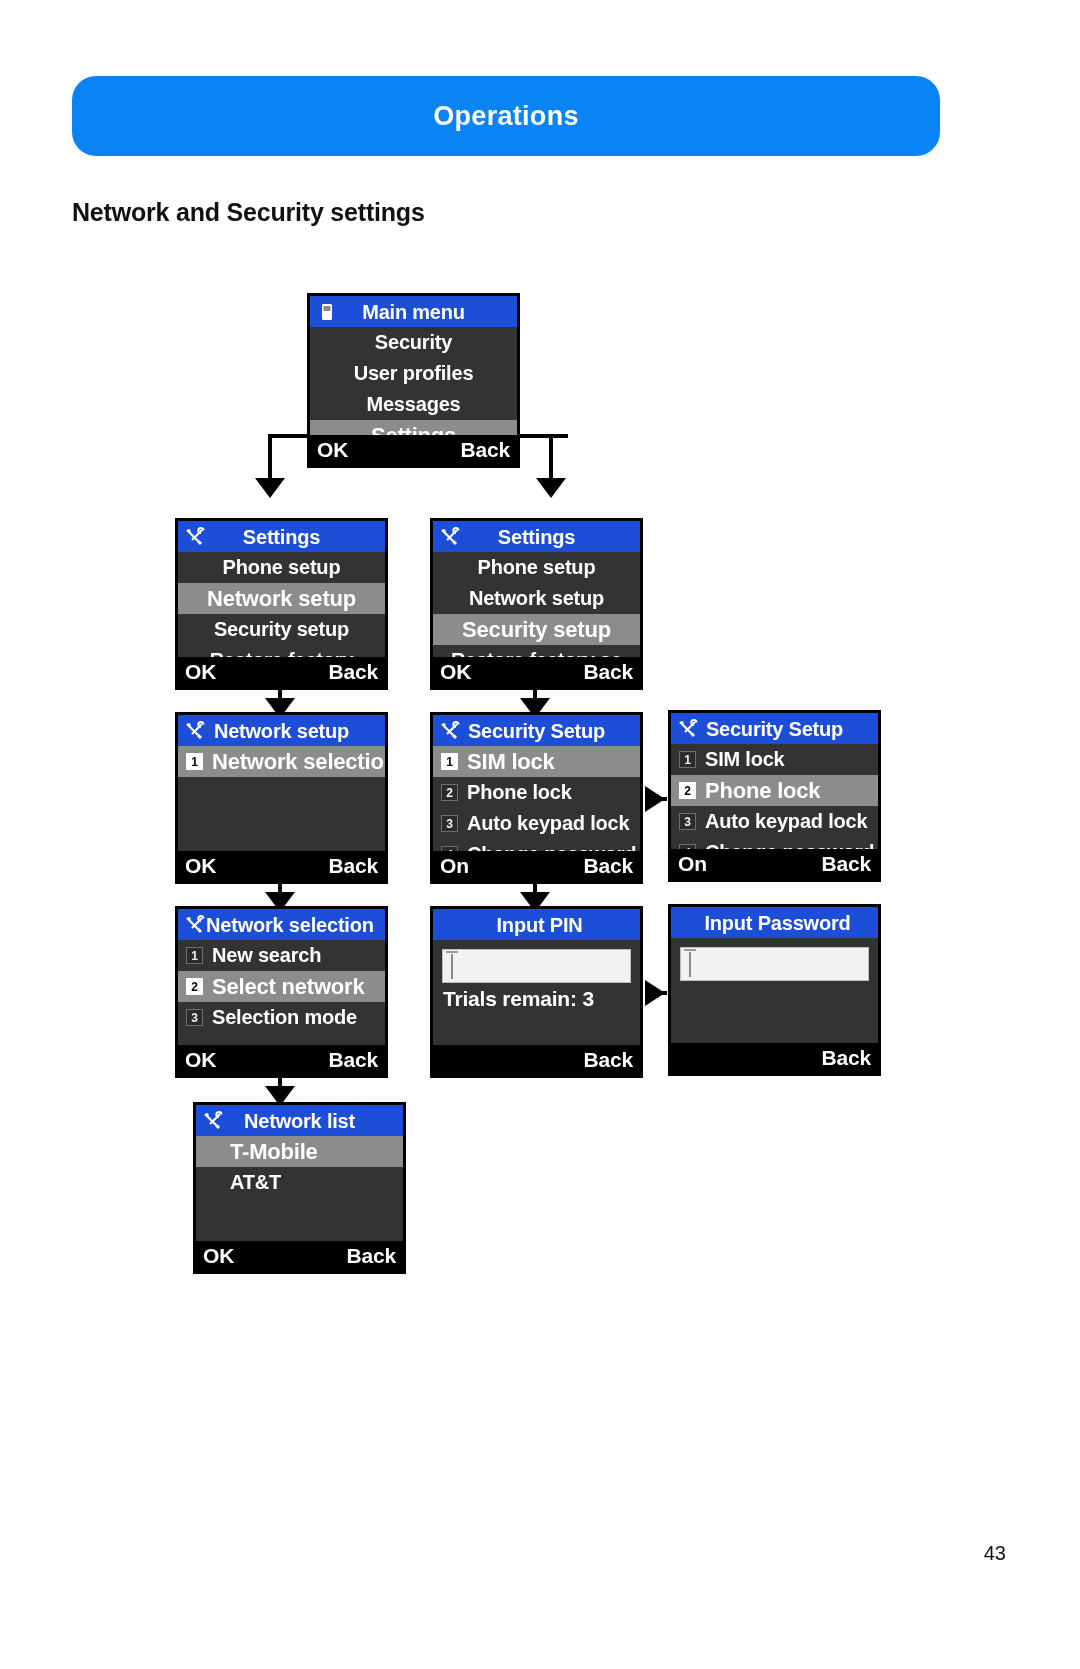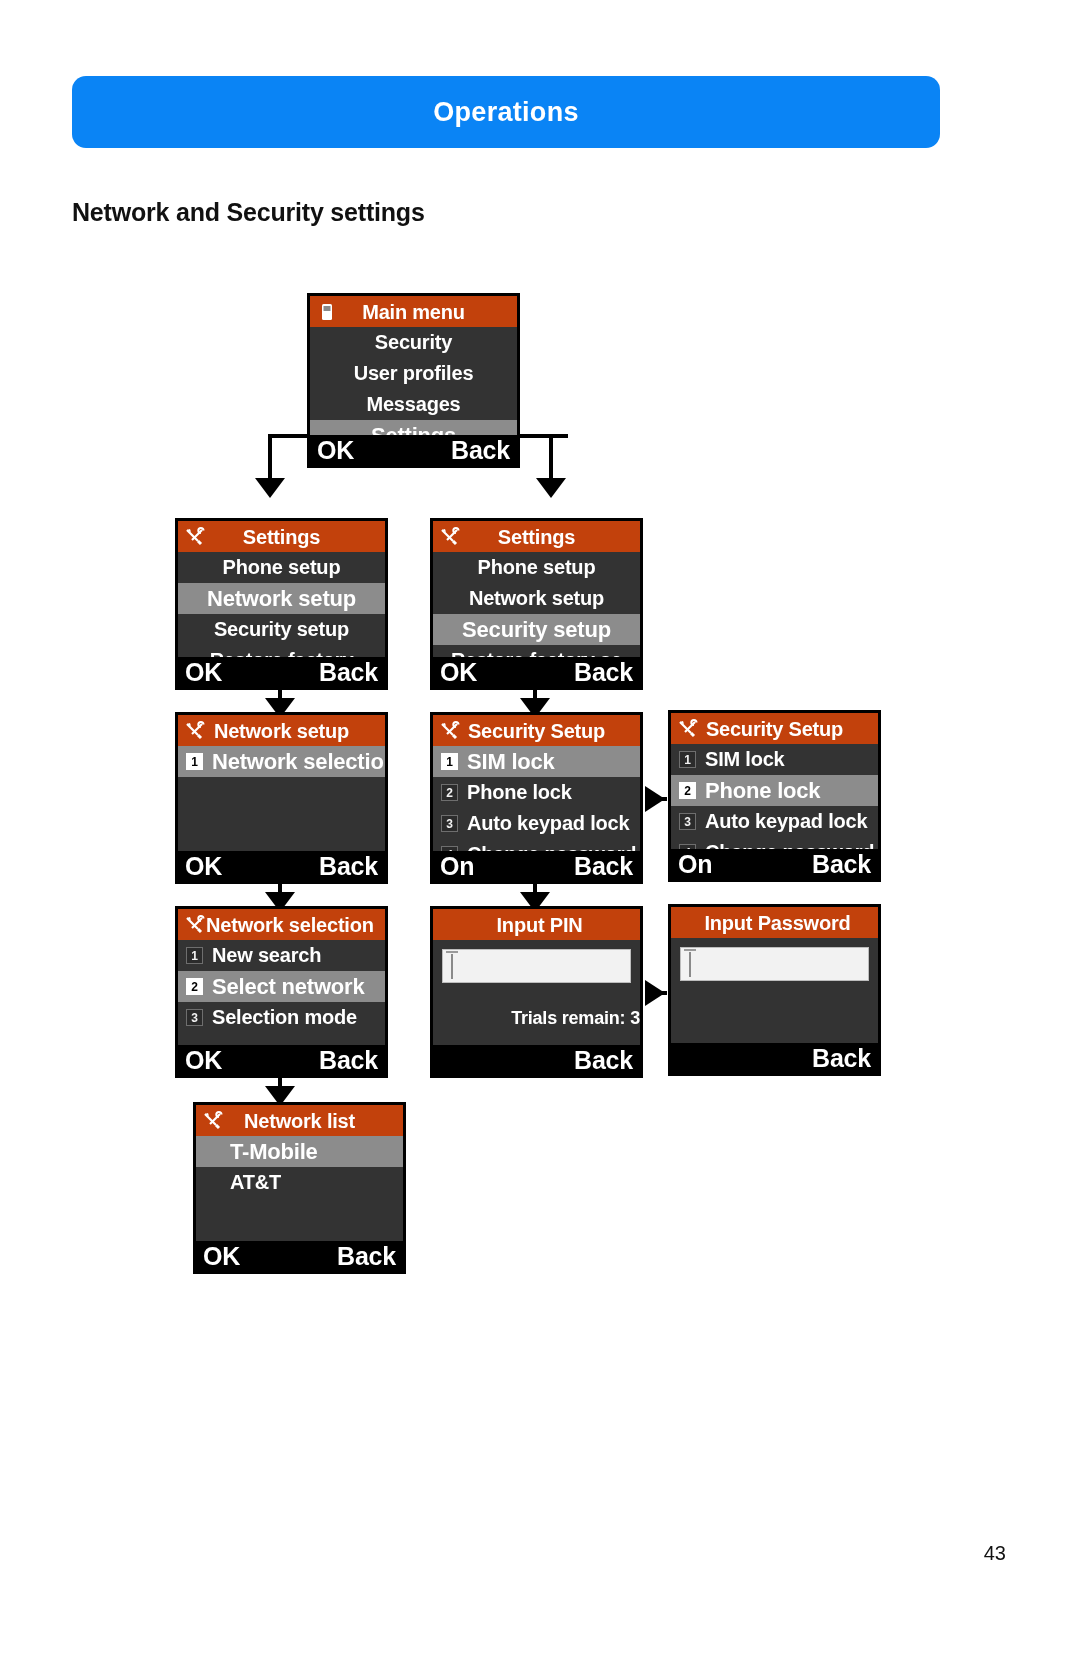--- a/index.html
+++ b/index.html
@@ -14,23 +14,23 @@
     font-family: "Liberation Sans", sans-serif;
     overflow: hidden;
   }
 
   
   .banner {
     position: absolute;
     left: 72px;
     top: 76px;
     width: 868px;
-    height: 72px;
+    height: 80px;
     background: #0a84f5;
-    border-radius: 14px;
+    border-radius: 24px;
     display: flex;
     align-items: center;
     justify-content: center;
   }
   .banner-title {
     color: #ffffff;
     font-size: 27px;
     font-weight: bold;
     letter-spacing: 0.3px;
   }
@@ -57,21 +57,21 @@
   
   .screen {
     position: absolute;
     background: #333333;
     border: 3px solid #000000;
     box-sizing: border-box;
     overflow: hidden;
     color: #ffffff;
   }
   .scr-title {
-    background: #c2410c;
+    background: #1d4ed8;
     height: 31px;
     display: flex;
     align-items: center;
     position: relative;
     box-sizing: border-box;
     padding: 4px 6px;
   }
   .scr-title .ttl {
     flex: 1;
     text-align: center;
@@ -148,21 +148,21 @@
     left: 0;
     right: 0;
     bottom: 0;
     height: 30px;
     background: #000000;
     display: flex;
     align-items: center;
     justify-content: space-between;
     padding: 0 7px;
     box-sizing: border-box;
-    font-size: 25px;
+    font-size: 21px;
     font-weight: bold;
     color: #ffffff;
     letter-spacing: -0.2px;
   }
   .scr-foot .right-only { margin-left: auto; }
 
   
   .input-box {
     margin: 9px 9px 0 9px;
     height: 34px;
@@ -183,26 +183,25 @@
     content: "";
     position: absolute;
     left: -5px;
     top: -3px;
     width: 12px;
     height: 6px;
     border-top: 2px solid #9a9a9a;
     transform: skewX(0deg);
   }
   .trials {
-    margin: 25px 0 0 10px;
-    font-size: 18px;
+    margin: 4px 0 0 10px;
+    font-size: 21px;
     font-weight: bold;
     color: #ffffff;
     letter-spacing: -0.2px;
-    text-align: right;
   }
 
   
   .ln {
     position: absolute;
     background: #000000;
   }
   .arrow-down {
     position: absolute;
     width: 0;

